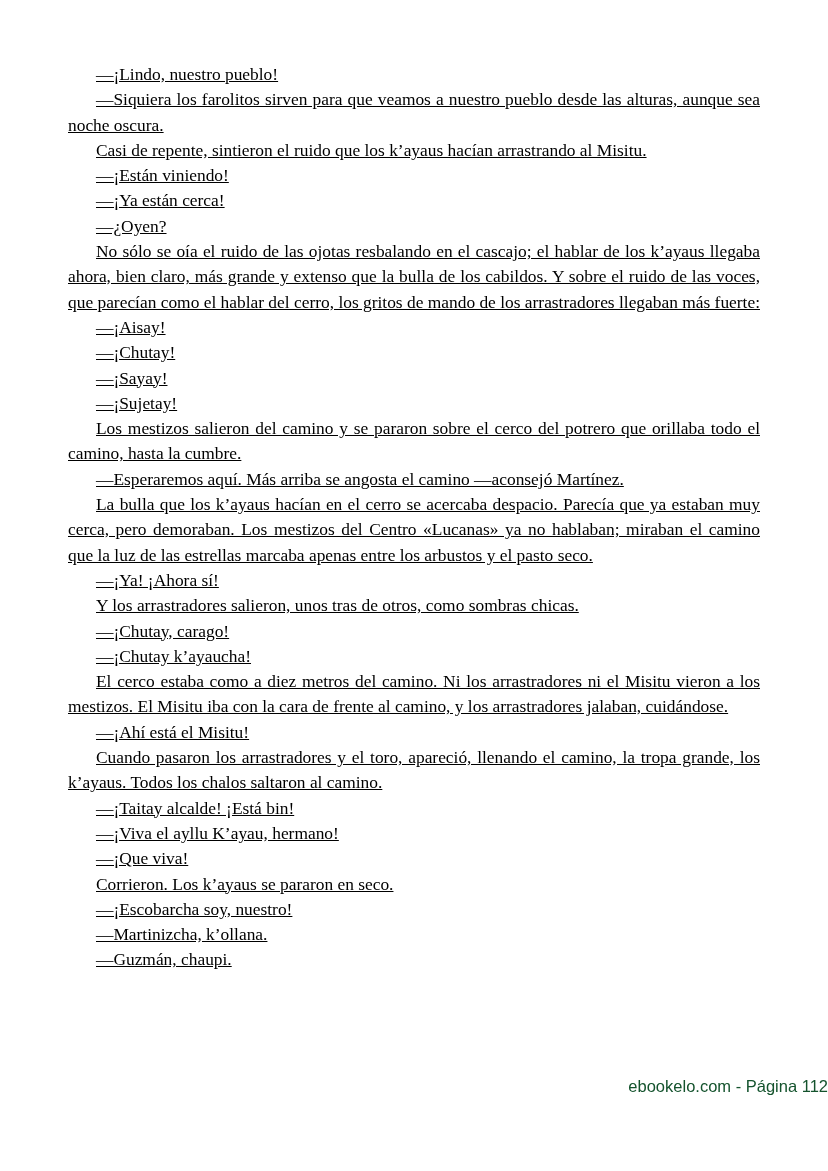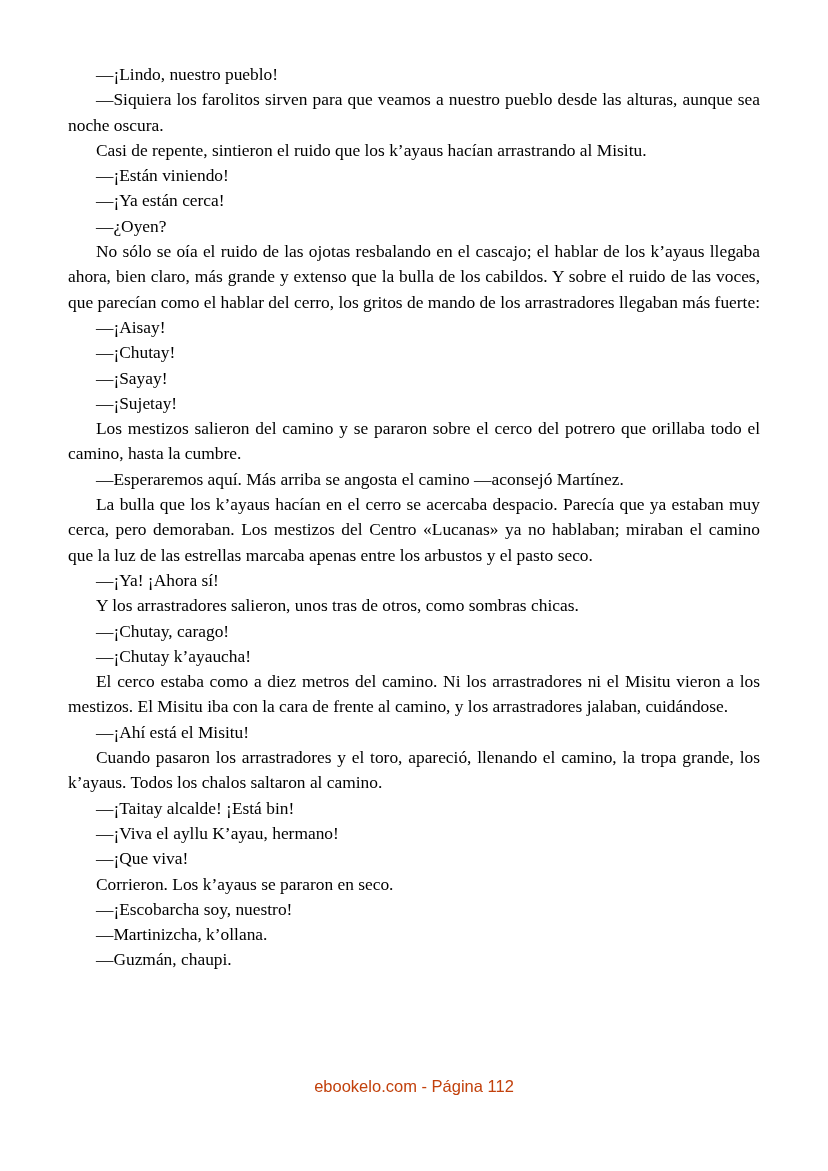--- a/index.html
+++ b/index.html
@@ -16,44 +16,45 @@
     overflow: hidden;
   }
   .page {
     position: absolute;
     left: 0;
     top: 0;
     width: 828px;
     height: 1152px;
     box-sizing: border-box;
     padding: 62px 68px 4px 68px;
+    text-decoration: underline;
   }
   .content {
     width: 692px;
   }
   p {
     margin: 0;
     font-size: 17.4px;
     line-height: 25.3px;
     text-align: justify;
     text-justify: inter-word;
     hyphens: none;
   }
   p.indent {
     text-indent: 28px;
   }
   .footer {
     position: absolute;
     left: 0;
     right: 0;
     bottom: 56px;
-    text-align: center;
+    text-align: right;
     font-family: "Liberation Sans", "DejaVu Sans", sans-serif;
     font-size: 16.5px;
-    color: #c2410c;
+    color: #14532d;
   }
 </style>
 </head>
 <body>
 
 <div class="page">
   <div class="content">
     <p class="indent">—¡Lindo, nuestro pueblo!</p>
     <p class="indent">—Siquiera los farolitos sirven para que veamos a nuestro pueblo desde las alturas, aunque sea noche oscura.</p>
     <p class="indent">Casi de repente, sintieron el ruido que los k’ayaus hacían arrastrando al Misitu.</p>

